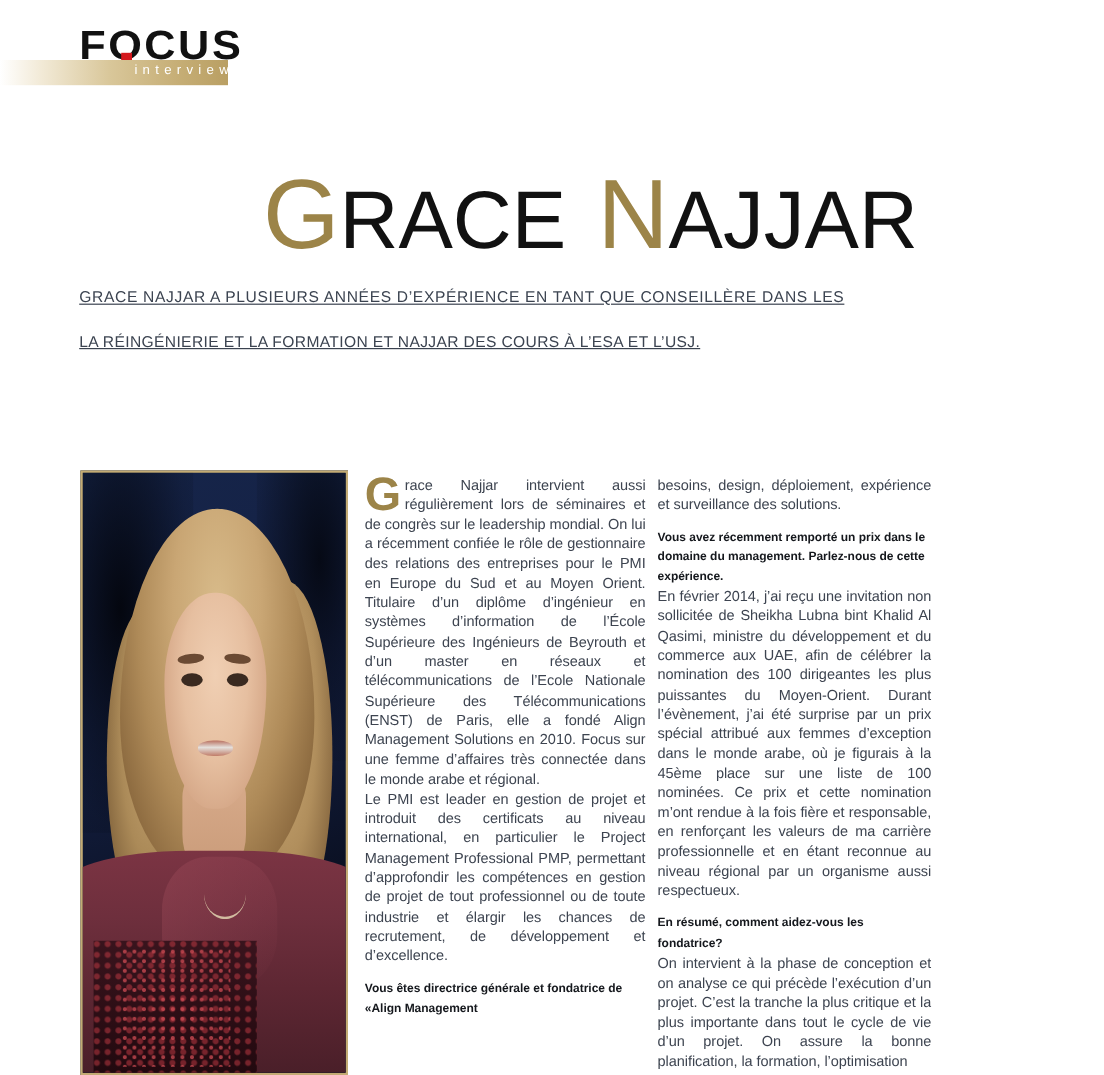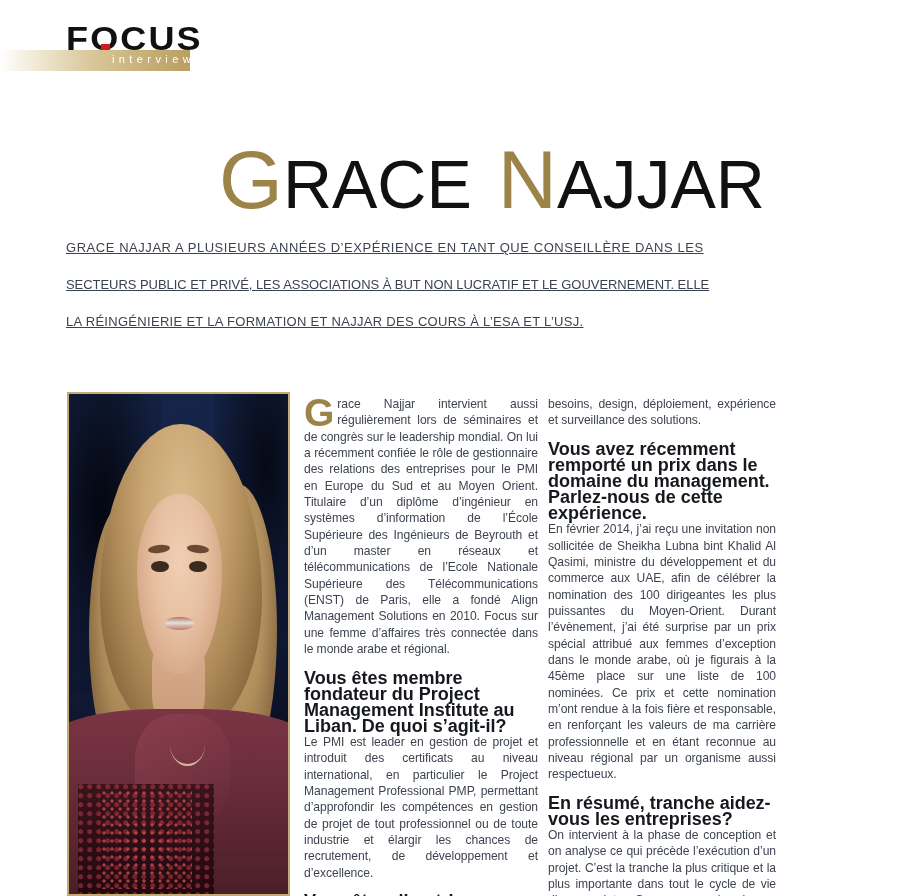--- a/index.html
+++ b/index.html
@@ -160,21 +160,21 @@
     letter-spacing:-0.05px;
     overflow:hidden;
   }
   .col1{left:304px;width:234px;height:500px;}
   .col2{left:548px;width:228px;height:500px;}
   .col p{margin:0 0 0 0;text-align:justify;}
   .col p.body{margin-bottom:0;}
   .col .qa{
     font-weight:700;color:#15181d;
     text-align:left;
-    font-size:18px;
+    font-size:10px;
     line-height:16.1px;
     letter-spacing:-0.02px;
     margin-top:12px;
   }
   .dropcap{
     float:left;
     font-family:"Liberation Sans", sans-serif;
     font-weight:700;
     font-size:39px;
     line-height:31px;
@@ -194,21 +194,20 @@
     <div class="gold-bar"></div>
     <div class="gold-bar-label">interview</div>
   </div>
 
   <div class="headline">
     <span class="cap">G</span><span class="rest">RACE</span><span class="gap"></span><span class="cap">N</span><span class="rest">AJJAR</span>
   </div>
 
   <div class="intro">
     <div class="l1">GRACE NAJJAR A PLUSIEURS ANNÉES D’EXPÉRIENCE EN TANT QUE CONSEILLÈRE DANS LES</div>
-    <div class="l2">SECTEURS PUBLIC ET PRIVÉ, LES ASSOCIATIONS À BUT NON LUCRATIF ET LE GOUVERNEMENT. ELLE</div>
     <div class="l4">LA RÉINGÉNIERIE ET LA FORMATION ET NAJJAR DES COURS À L’ESA ET L’USJ.</div>
   </div>
 
   <div class="photo-frame">
     <div class="ph bg-dark"></div>
     <div class="ph bg-shadow"></div>
     <div class="ph bg-shadow2"></div>
     <div class="ph hair-l"></div>
     <div class="ph hair-r"></div>
     <div class="ph hair"></div>
@@ -221,26 +220,25 @@
     <div class="ph lips"></div>
     <div class="ph shoulder"></div>
     <div class="ph blouse-fold"></div>
     <div class="ph necklace"></div>
     <div class="ph skirt"></div>
     <div class="ph skirt-spark"></div>
   </div>
 
   <div class="col col1">
     <p class="body"><span class="dropcap">G</span><span>race Najjar intervient aussi régulièrement lors de séminaires et de congrès sur le leadership mondial. On lui a récemment confiée le rôle de gestionnaire des relations des entreprises pour le PMI en Europe du Sud et au Moyen Orient. Titulaire d’un diplôme d’ingénieur en systèmes d’information de l’École Supérieure des Ingénieurs de Beyrouth et d’un master en réseaux et télécommunications de l’Ecole Nationale Supérieure des Télécommunications (ENST) de Paris, elle a fondé Align Management Solutions en 2010. Focus sur une femme d’affaires très connectée dans le monde arabe et régional.</span></p>
-    <p class="qa">Vous êtes membre fondateur du Project Management Institute au Liban. De quoi s’agit-il?</p>
     <p class="body">Le PMI est leader en gestion de projet et introduit des certificats au niveau international, en particulier le Project Management Professional PMP, permettant d’approfondir les compétences en gestion de projet de tout professionnel ou de toute industrie et élargir les chances de recrutement, de développement et d’excellence.</p>
     <p class="qa">Vous êtes directrice générale et fondatrice de «Align Management</p>
   </div>
 
   <div class="col col2">
     <p class="body lead">besoins, design, déploiement, expérience et surveillance des solutions.</p>
     <p class="qa">Vous avez récemment remporté un prix dans le domaine du management. Parlez-nous de cette expérience.</p>
     <p class="body">En février 2014, j’ai reçu une invitation non sollicitée de Sheikha Lubna bint Khalid Al Qasimi, ministre du développement et du commerce aux UAE, afin de célébrer la nomination des 100 dirigeantes les plus puissantes du Moyen-Orient. Durant l’évènement, j’ai été surprise par un prix spécial attribué aux femmes d’exception dans le monde arabe, où je figurais à la 45ème place sur une liste de 100 nominées. Ce prix et cette nomination m’ont rendue à la fois fière et responsable, en renforçant les valeurs de ma carrière professionnelle et en étant reconnue au niveau régional par un organisme aussi respectueux.</p>
-    <p class="qa">En résumé, tranche aidez-vous les entreprises?</p>
+    <p class="qa">En résumé, comment aidez-vous les fondatrice?</p>
     <p class="body">On intervient à la phase de conception et on analyse ce qui précède l’exécution d’un projet. C’est la tranche la plus critique et la plus importante dans tout le cycle de vie d’un projet. On assure la bonne planification, la formation, l’optimisation</p>
   </div>
 
 </div>
 
 </body></html>

